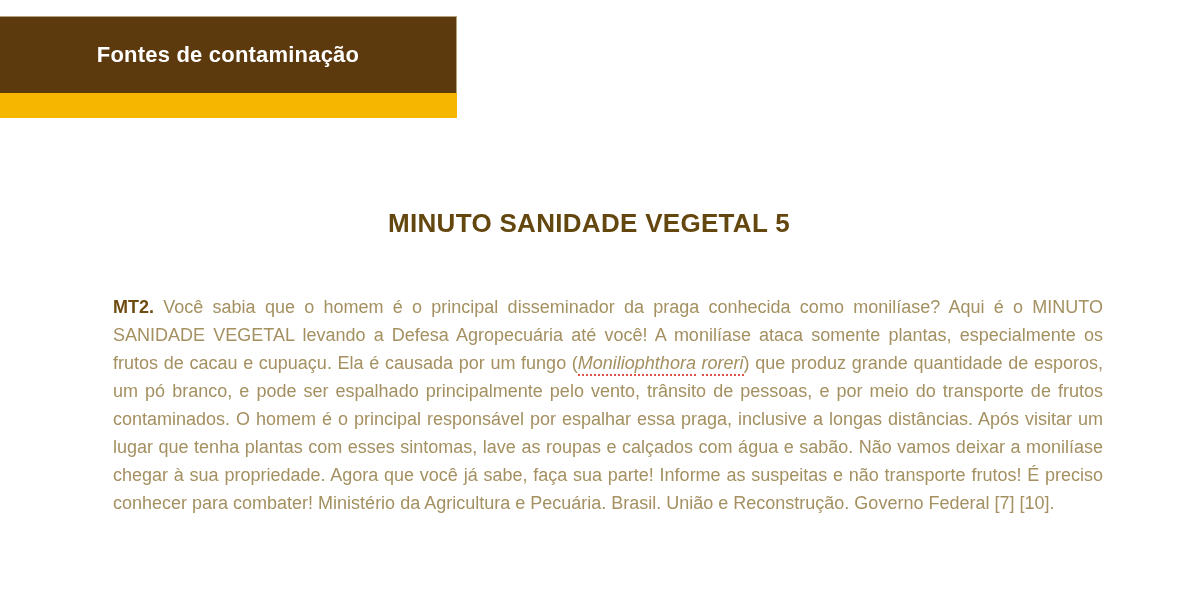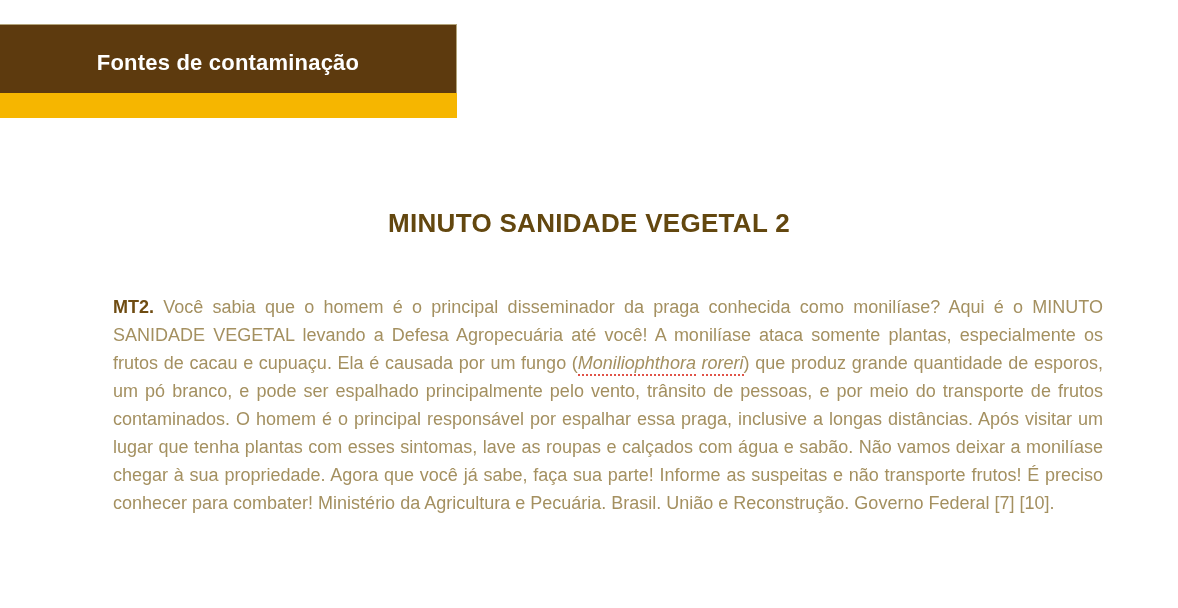--- a/index.html
+++ b/index.html
@@ -21,21 +21,20 @@
     top: 16px;
     width: 457px;
     height: 77px;
     background: var(--brown, #5d3a0e);
     border-top: 1px solid #b3a47b;
     border-right: 1px solid #b3a47b;
     box-sizing: border-box;
     display: flex;
     align-items: center;
     justify-content: center;
-    margin-top: 8px;
   }
   .header-tab-label {
     color: #ffffff;
     font-size: 22px;
     font-weight: bold;
     letter-spacing: 0.2px;
   }
   .header-accent-bar {
     position: absolute;
     left: 0;
@@ -80,17 +79,17 @@
 <body>
 
 <div class="slide">
 
   <div class="header-tab">
     <span class="header-tab-label">Fontes de contaminação</span>
   </div>
 
   <div class="header-accent-bar"></div>
 
-  <h1 class="slide-title">MINUTO SANIDADE VEGETAL 2</h1>
+  <h1 class="slide-title">MINUTO SANIDADE VEGETAL 5</h1>
 
   <div class="body-paragraph"><span class="seg-lead">MT2.</span><span class="seg-normal"> Você sabia que o homem é o principal disseminador da praga conhecida como monilíase? Aqui é o MINUTO SANIDADE VEGETAL levando a Defesa Agropecuária até você! A monilíase ataca somente plantas, especialmente os frutos de cacau e cupuaçu. Ela é causada por um fungo (</span><span class="seg-species">Moniliophthora</span><span class="seg-normal"> </span><span class="seg-species">roreri</span><span class="seg-normal">) que produz grande quantidade de esporos, um pó branco, e pode ser espalhado principalmente pelo vento, trânsito de pessoas, e por meio do transporte de frutos contaminados. O homem é o principal responsável por espalhar essa praga, inclusive a longas distâncias. Após visitar um lugar que tenha plantas com esses sintomas, lave as roupas e calçados com água e sabão. Não vamos deixar a monilíase chegar à sua propriedade. Agora que você já sabe, faça sua parte! Informe as suspeitas e não transporte frutos! É preciso conhecer para combater! Ministério da Agricultura e Pecuária. Brasil. União e Reconstrução. Governo Federal [7] [10].</span></div>
 
 </div>
 
 </body></html>

